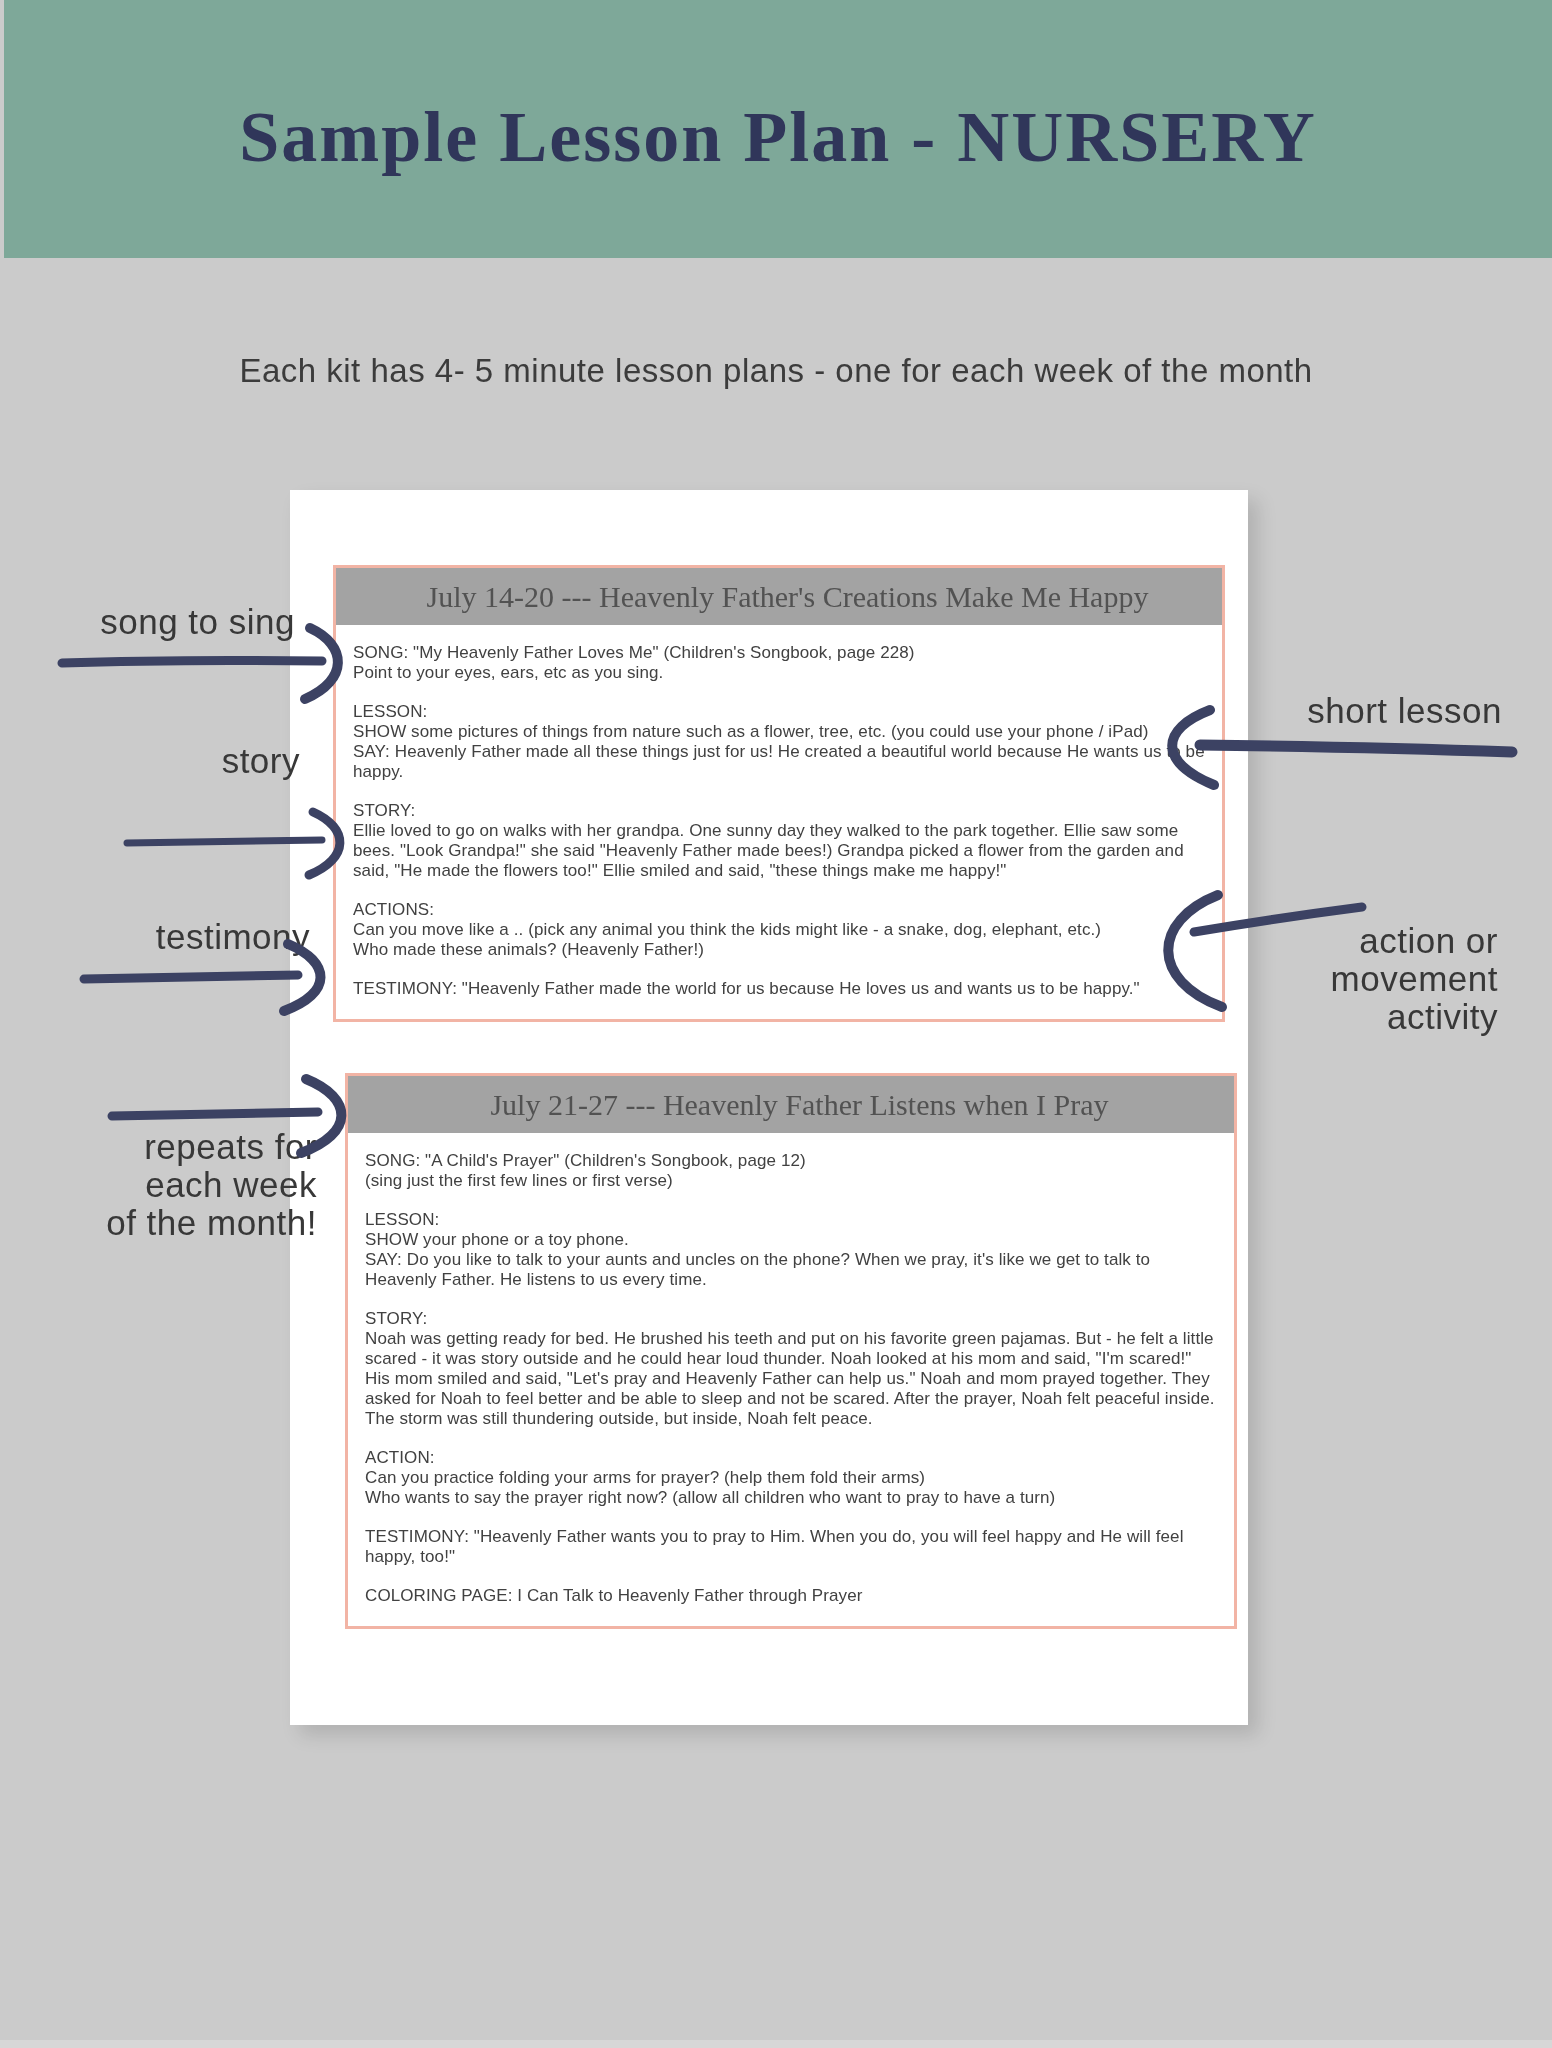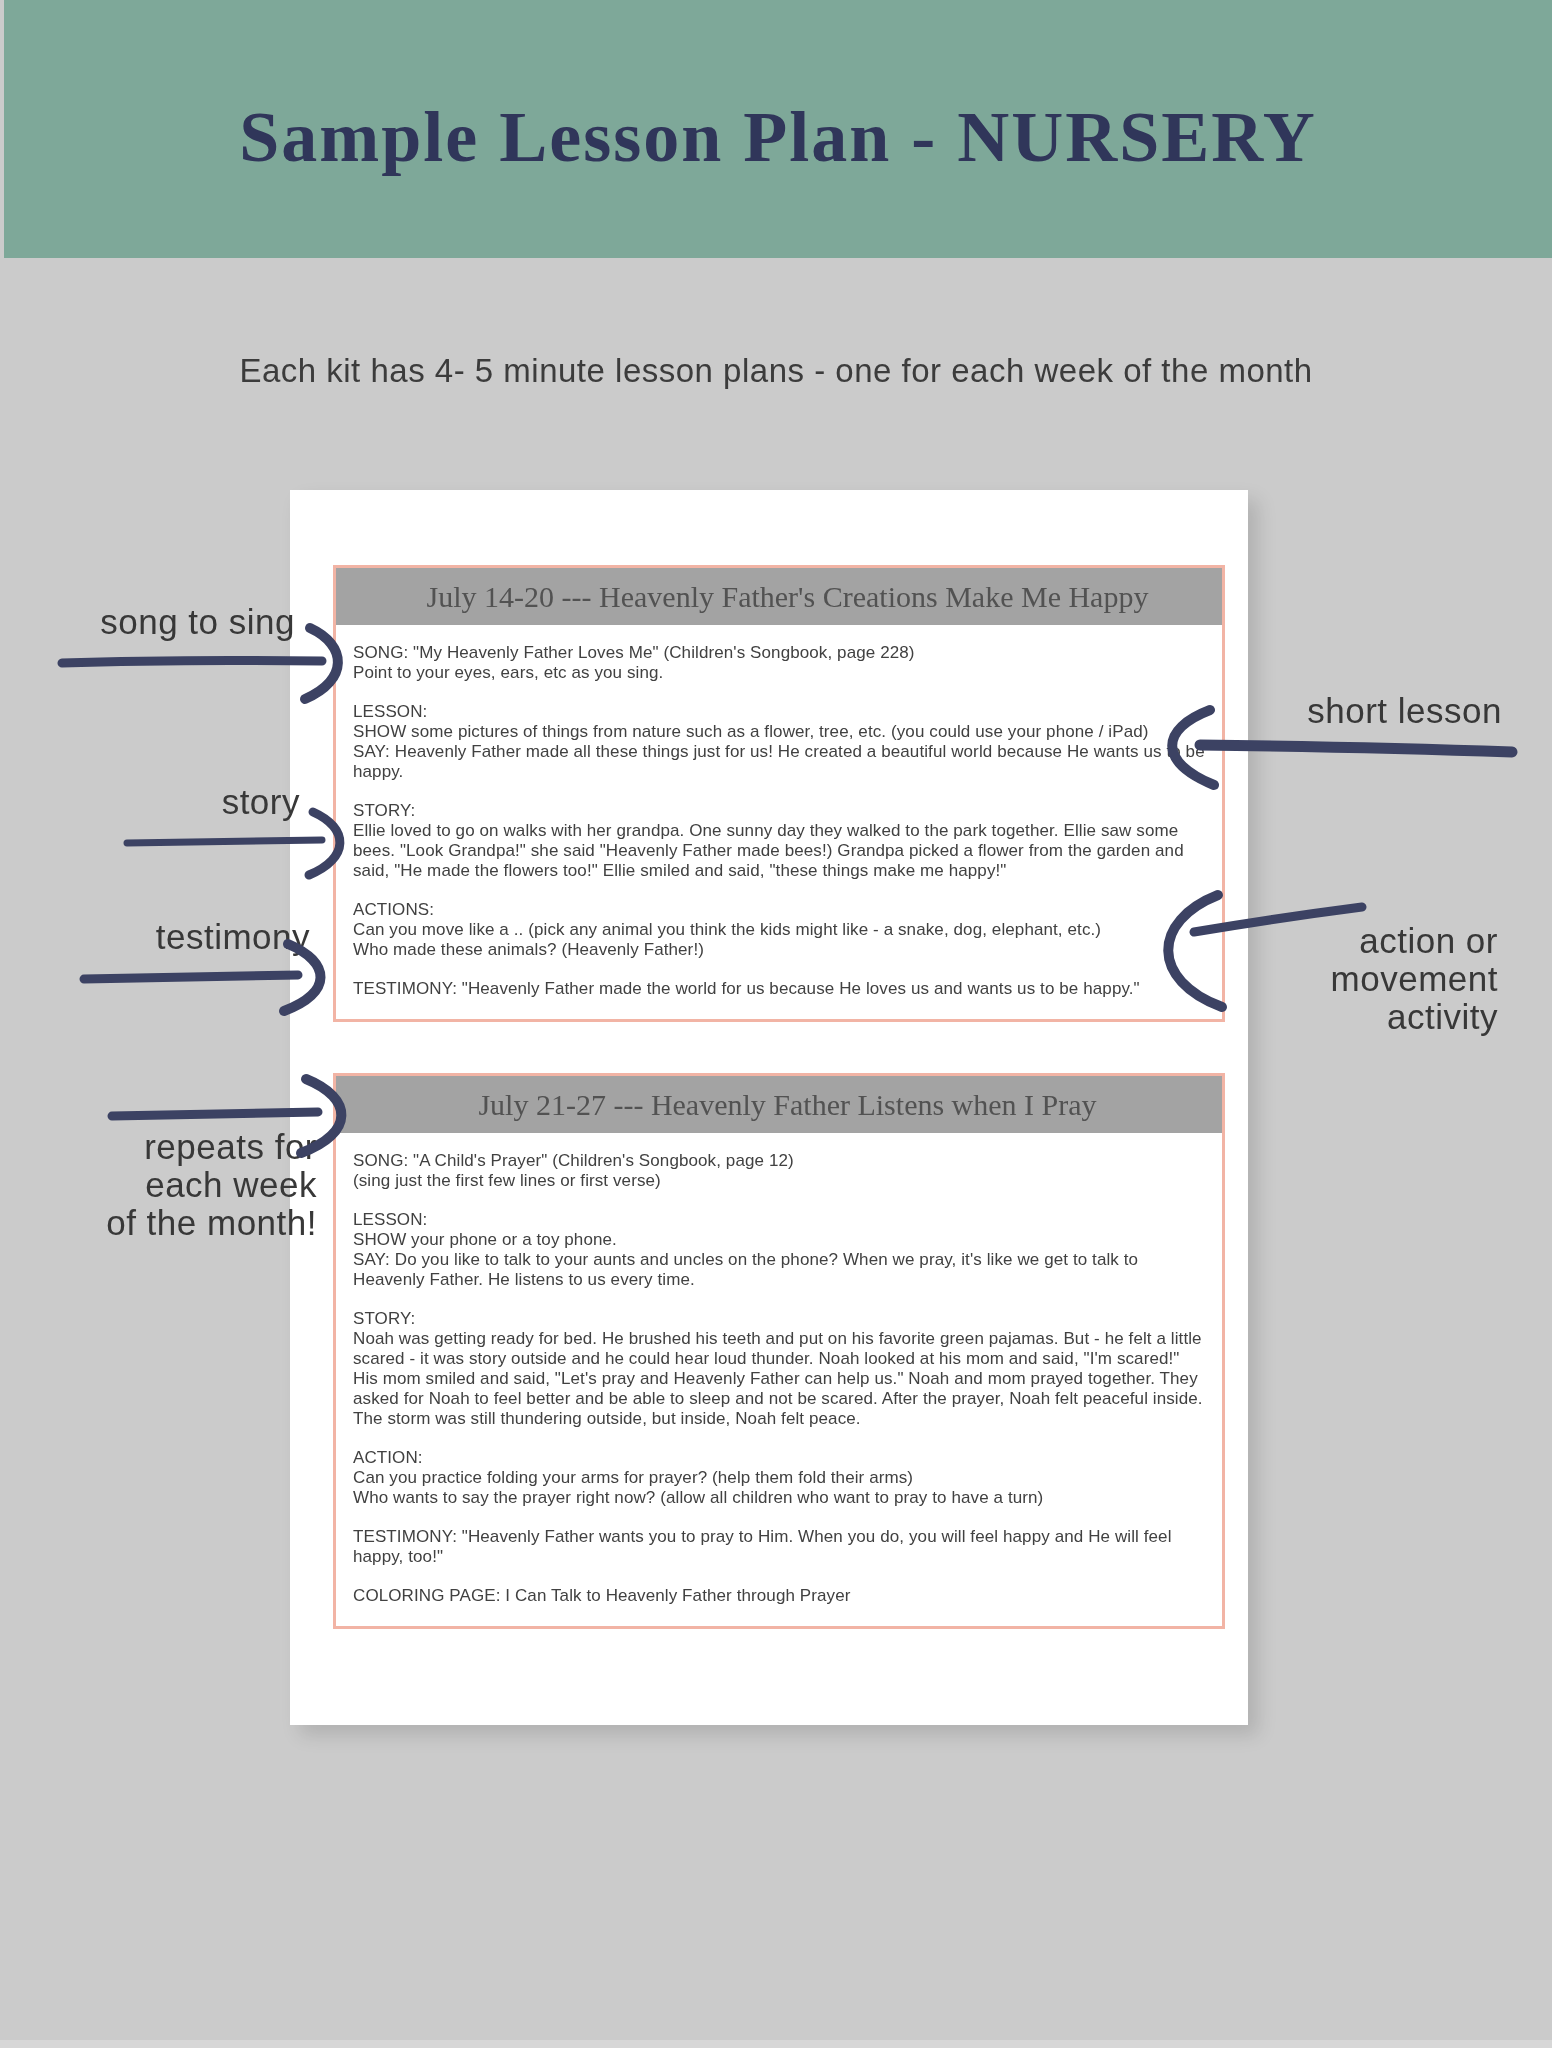--- a/index.html
+++ b/index.html
@@ -25,39 +25,39 @@
   
   .paper {
     position:absolute; left:290px; top:490px; width:958px; height:1235px;
     background:#ffffff; box-shadow:10px 10px 18px rgba(0,0,0,0.13);
   }
   .lesson {
     position:absolute; left:43px; width:892px; box-sizing:border-box;
     border:3px solid #f2b4a5; background:#ffffff;
   }
   .lesson-1 { top:75px; }
-  .lesson-2 { top:583px; }
+  .lesson-2 { top:583px;margin-left:12px; }
   .lesson-header {
     background:#a3a3a3; height:57px; display:flex; align-items:center;
     padding-left:17px; font-family:"Liberation Serif", serif;
     font-size:30px; color:#525252; white-space:nowrap;justify-content:center;
   }
   .lesson-body {
     padding:18px 14px 20px 17px; font-size:17px; line-height:20px;
     color:#414141; letter-spacing:.1px;
   }
   .lesson-body p { margin:0 0 19px; }
   .lesson-body p:last-child { margin-bottom:0; }
   
   .note {
     position:absolute; color:#383838; font-size:35px; line-height:38px;
     text-align:right; white-space:pre-line; letter-spacing:.5px;
   }
   #note-song      { left:55px;   top:603px; width:240px; }
-  #note-story     { left:120px;  top:783px; width:180px; }
+  #note-story     { left:120px;  top:742px; width:180px; }
   #note-testimony { left:70px;   top:918px; width:240px; }
   #note-short     { left:1262px; top:692px; width:240px; }
   #note-action    { left:1258px; top:922px; width:240px; }
   #note-repeats   { left:55px;   top:1128px; width:262px; }
   
   .arrows { position:absolute; left:0; top:0; width:1552px; height:2048px; pointer-events:none; }
   .arrows path { fill:none; stroke-linecap:round; }
   
   .bottom-edge { position:absolute; left:0; bottom:0; width:100%; height:8px; background:#d7d7d7; }
 </style>

